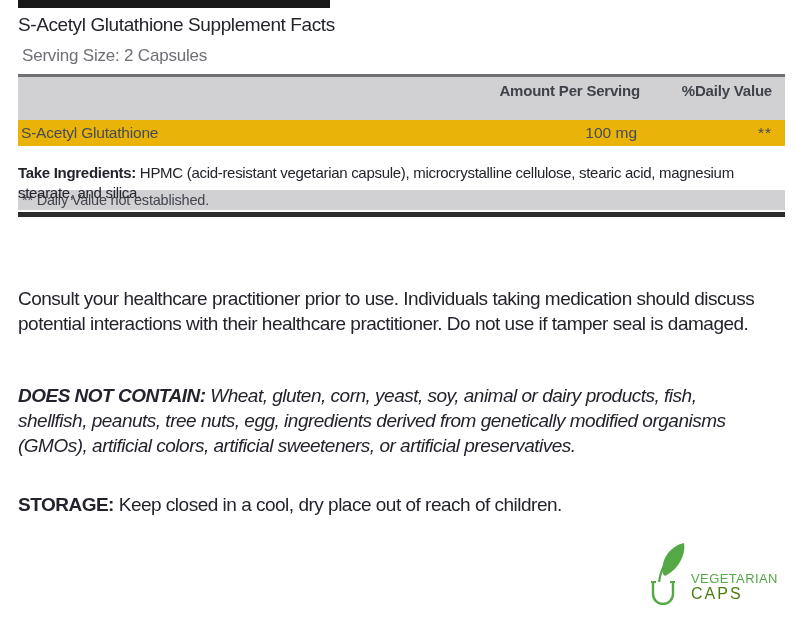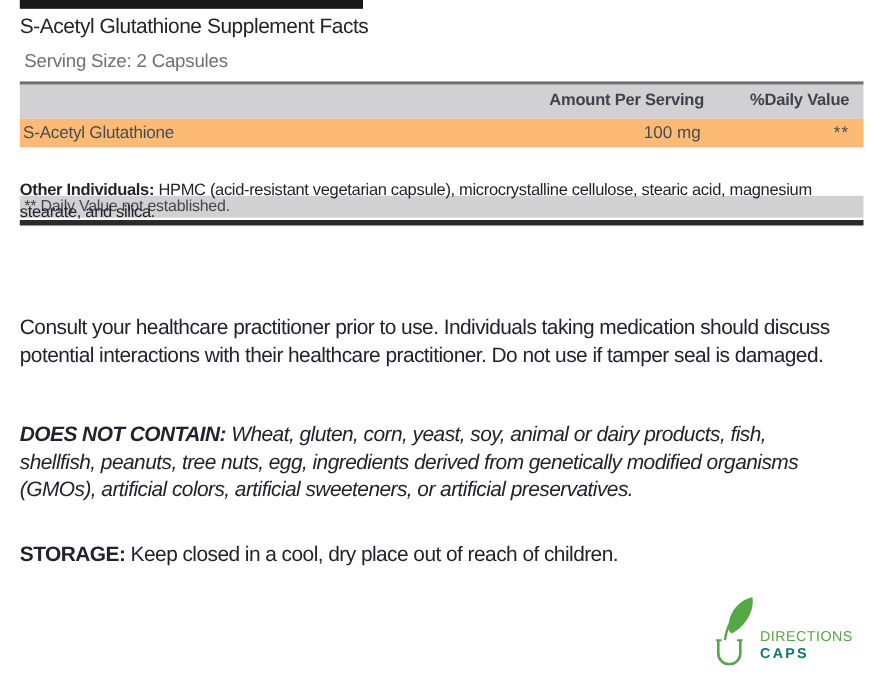--- a/index.html
+++ b/index.html
@@ -11,30 +11,30 @@
   .title{
     position:absolute;left:18px;top:14px;font-size:19px;font-weight:400;
     color:#23232d;letter-spacing:-0.4px;
   }
   .serving{
     position:absolute;left:22px;top:46px;font-size:17px;color:#6f6f76;letter-spacing:-0.2px;
   }
   .facts-table{position:absolute;left:18px;top:74px;width:767px;}
   .rule-top{height:3px;background:#707074;}
   .band{background:#d1d1d3;}
-  .hdr-row{position:relative;height:31px;}
+  .hdr-row{position:relative;height:43px;}
   .hdr-amount{
     position:absolute;right:145px;top:0;line-height:27px;font-size:15px;font-weight:700;
     color:#3e424b;letter-spacing:-0.2px;
   }
   .hdr-dv{
     position:absolute;right:13px;top:0;line-height:27px;font-size:15px;font-weight:700;
     color:#3e424b;letter-spacing:-0.2px;
   }
-  .nutrient-row{position:relative;height:26px;background:#fdba74;}
+  .nutrient-row{position:relative;height:26px;background:#eab308;}
   .nutrient-name{
     position:absolute;left:3px;top:0;line-height:26px;font-size:15.5px;color:#474b54;letter-spacing:-0.2px;
   }
   .nutrient-amount{
     position:absolute;right:148px;top:0;line-height:26px;font-size:15.5px;color:#474b54;
   }
   .nutrient-dv{
     position:absolute;right:13px;top:0;line-height:26px;font-size:15.5px;color:#474b54;letter-spacing:1px;
   }
   .footnote-row{height:20px;margin-top:44px;}
@@ -48,21 +48,21 @@
   }
   .para b{font-weight:700;}
   .small-para{font-size:15px;line-height:20px;width:762px;letter-spacing:-0.3px;}
   .big-para{font-size:19px;line-height:25px;width:748px;}
   .logo{
     position:absolute;left:644px;top:541px;display:flex;align-items:flex-end;
   }
   .logo svg{display:block;}
   .logo-text{margin-left:5px;padding-bottom:3px;}
   .logo-line1{font-size:13px;letter-spacing:0.4px;color:#55a846;line-height:14px;}
-  .logo-line2{font-size:13px;font-weight:700;letter-spacing:2px;color:#0f766e;line-height:16px;}
+  .logo-line2{font-size:16px;font-weight:400;letter-spacing:2px;color:#4d7c0f;line-height:16px;}
 </style>
 </head>
 <body>
 
 <div class="page">
 
   <div class="top-bar"></div>
 
   <div class="title">S-Acetyl Glutathione Supplement Facts</div>
 
@@ -80,21 +80,21 @@
       <span class="nutrient-dv">**</span>
     </div>
     <div class="footnote-row band">
       <span class="footnote-text">** Daily Value not established.</span>
     </div>
     <div class="bar-gap"></div>
     <div class="bottom-bar"></div>
   </div>
 
   <div class="para small-para" style="top:163px;">
-    <b>Other Individuals:</b>
+    <b>Take Ingredients:</b>
     <span>HPMC (acid-resistant vegetarian capsule), microcrystalline cellulose, stearic acid, magnesium stearate, and silica.</span>
   </div>
 
 
   <div class="para big-para" style="top:286px;">
     <span>Consult your healthcare practitioner prior to use. Individuals taking medication should discuss potential interactions with their healthcare practitioner. Do not use if tamper seal is damaged.</span>
   </div>
 
   <div class="para big-para" style="top:383px;font-style:italic;">
     <b>DOES NOT CONTAIN:</b>
@@ -109,18 +109,18 @@
   <div class="logo">
     <span>
       <svg width="42" height="64" viewBox="0 0 42 64">
         <path d="M19,33 C16,19 26,5 40,2 C42,13 35,28 21,35 Z" fill="#55a846"></path>
         <path d="M15,41 C16,33 18,26 25,17" stroke="#55a846" stroke-width="2.2" fill="none"></path>
         <path d="M9,41 L9,53 a10,10 0 0 0 20,0 L29,41" stroke="#55a846" stroke-width="2.4" fill="none"></path>
         <path d="M7,41 L12,41 M26,41 L31,41" stroke="#55a846" stroke-width="1.8" fill="none"></path>
       </svg>
     </span>
     <span class="logo-text">
-      <div class="logo-line1">DIRECTIONS</div>
+      <div class="logo-line1">VEGETARIAN</div>
       <div class="logo-line2">CAPS</div>
     </span>
   </div>
 
 </div>
 
 </body></html>

